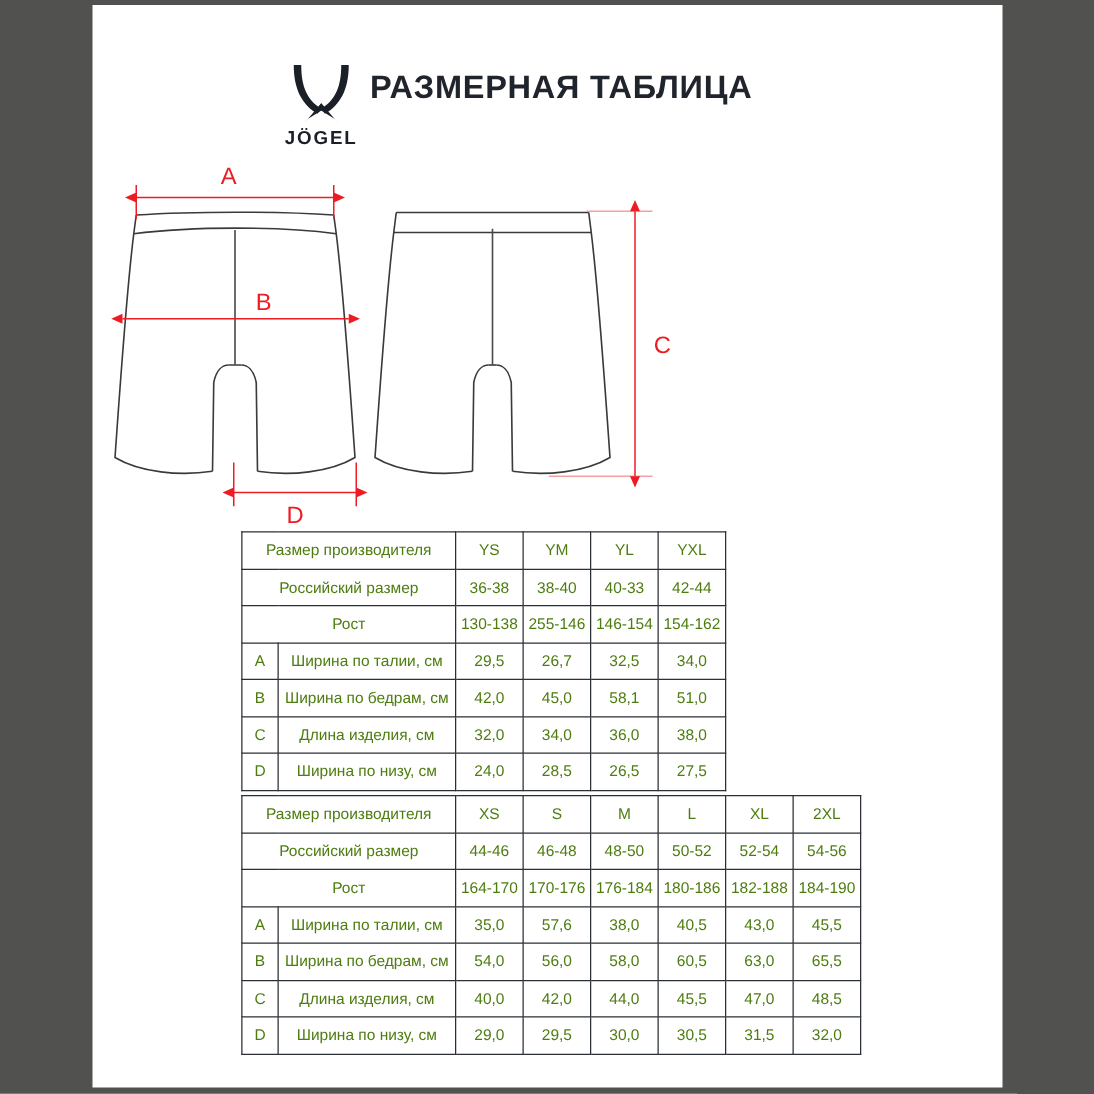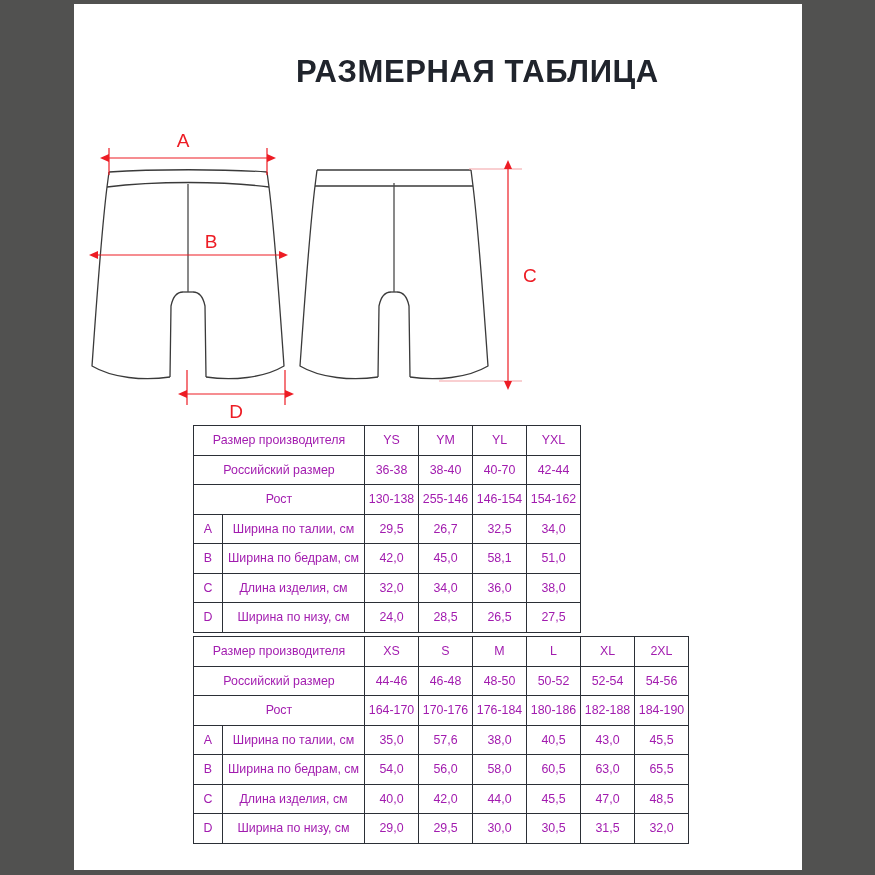--- a/index.html
+++ b/index.html
@@ -35,21 +35,21 @@
     left: 148px;
     top: 2px;
     width: 70px;
     height: 72px;
   }
   .logo svg { display: block; }
   .title {
     position: absolute;
     left: 222px;
     top: 10px;
-    font-size: 31px;
+    font-size: 26px;
     font-weight: 700;
     letter-spacing: 0.6px;
     color: #20242c;
     white-space: nowrap;
   }
 
   
   .diagram {
     position: absolute;
     left: 0;
@@ -62,21 +62,21 @@
   
   .table-wrap {
     position: absolute;
   }
   .table-wrap.t1 { left: 119px; top: 421px; }
   .table-wrap.t2 { left: 119px; top: 632px; }
 
   table.size-table {
     border-collapse: collapse;
     table-layout: fixed;
-    color: #a21caf;
+    color: #4d7c0f;
   }
   table.size-table td {
     border: 1.3px solid #2b2f36;
     height: 28.5px;
     padding: 0 3px;
     text-align: center;
     font-size: 12.4px;
     font-weight: 400;
     white-space: nowrap;
     overflow: hidden;
@@ -102,20 +102,37 @@
   .t2 .c-letter { width: 22px; }
   .t2 .c-name   { width: 142px; }
   .t2 .c-val    { width: 54px; }
 </style>
 </head>
 <body>
 
 <div class="page">
 
   <div class="header">
+    <div class="logo">
+      <svg width="70" height="72" viewBox="0 0 70 72" xmlns="http://www.w3.org/2000/svg">
+        <g fill="#1b1f27">
+
+          <path d="M13 6 C13 26, 20 38, 32 45 L35 41 C24 34, 19 24, 19 6 Z"></path>
+
+          <path d="M57 6 C57 26, 50 38, 38 45 L35 41 C46 34, 51 24, 51 6 Z"></path>
+
+          <path d="M21 53 L24.5 49 L38 40.5 L35 36.5 Z"></path>
+
+          <path d="M49 53 L45.5 49 L32 40.5 L35 36.5 Z"></path>
+        </g>
+        <g fill="#1b1f27" font-family="'Liberation Sans', sans-serif" font-size="15" font-weight="700" letter-spacing="1.5">
+          <text x="35" y="69" text-anchor="middle">JÖGEL</text>
+        </g>
+      </svg>
+    </div>
     <div class="title">РАЗМЕРНАЯ ТАБЛИЦА</div>
   </div>
 
   <div class="diagram">
     <svg width="728" height="294" viewBox="0 0 728 294" xmlns="http://www.w3.org/2000/svg">
       <defs>
         <marker id="arrL" markerWidth="10" markerHeight="8" refX="9" refY="4" orient="auto" markerUnits="userSpaceOnUse">
           <path d="M9,0 L0,4 L9,8 Z" fill="#ED1C24"></path>
         </marker>
         <marker id="arrR" markerWidth="10" markerHeight="8" refX="1" refY="4" orient="auto" markerUnits="userSpaceOnUse">
@@ -204,21 +221,21 @@
           <td class="hdr-label" colspan="2">Размер производителя</td>
           <td class="val">YS</td>
           <td class="val">YM</td>
           <td class="val">YL</td>
           <td class="val">YXL</td>
         </tr>
         <tr>
           <td class="hdr-label" colspan="2">Российский размер</td>
           <td class="val">36-38</td>
           <td class="val">38-40</td>
-          <td class="val">40-70</td>
+          <td class="val">40-33</td>
           <td class="val">42-44</td>
         </tr>
         <tr>
           <td class="hdr-label" colspan="2">Рост</td>
           <td class="val">130-138</td>
           <td class="val">255-146</td>
           <td class="val">146-154</td>
           <td class="val">154-162</td>
         </tr>
         <tr>

